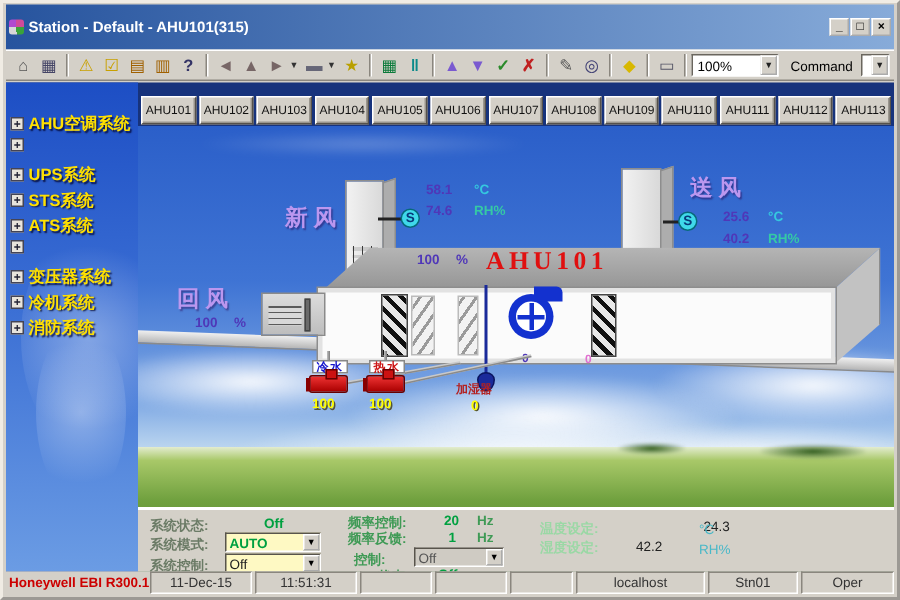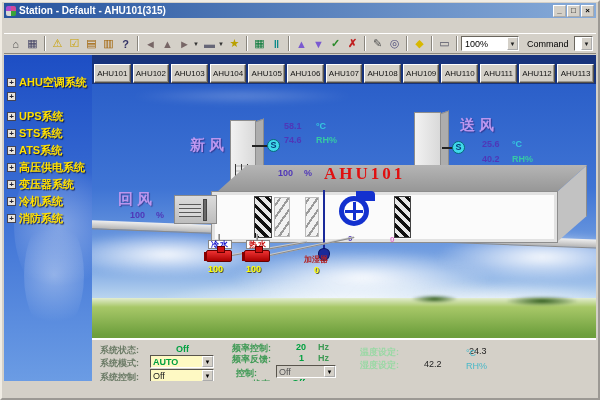--- a/index.html
+++ b/index.html
@@ -1,19 +1,19 @@
 <!DOCTYPE html>
 <html><head>
 <meta charset="utf-8">
 <style>
   html,body{margin:0;padding:0;background:#777;}
   *{box-sizing:border-box;font-family:"Liberation Sans",sans-serif;}
   .window{position:relative;width:600px;height:400px;background:#d4d0c8;border:2px outset #f0ece4;overflow:hidden;}
   
-  .titlebar{position:absolute;left:2px;top:1px;right:2px;height:15px;background:linear-gradient(90deg,#27549e,#87abd9);display:flex;align-items:center;padding:0 2px;color:#fff;font-size:10px;font-weight:bold;}
+  .titlebar{position:absolute;left:2px;top:1px;right:2px;height:15px;background:linear-gradient(90deg,#27549e,#87abd9);display:flex;align-items:center;padding:15px 2px;color:#fff;font-size:10px;font-weight:bold;}
   .app-icon{width:10px;height:10px;margin-right:3px;background:conic-gradient(#d04a9a 0 25%,#3aa33a 25% 50%,#d7d7d7 50% 75%,#b04ad0 75%);border-radius:2px;flex:0 0 auto;}
   .win-btn{width:13px;height:12px;margin-left:1px;background:#d4d0c8;border:1px outset #fff;color:#000;font-size:8px;line-height:10px;text-align:center;font-weight:bold;}
   
   .menubar{position:absolute;left:2px;top:17px;right:2px;height:13px;display:flex;align-items:center;font-size:10px;color:#000;}
   .menu-item{padding:0 7px;}
   
   .toolbar{position:absolute;left:2px;top:31px;right:2px;height:21px;border-top:1px solid #fff;border-bottom:1px solid #8a867e;display:flex;align-items:center;padding:0 3px;font-size:11px;}
   .tbtn{width:17px;height:17px;display:flex;align-items:center;justify-content:center;flex:0 0 auto;}
   .tsep{width:0;height:15px;border-left:1px solid #8a867e;border-right:1px solid #fff;margin:0 3px;flex:0 0 auto;}
   .tcaret{width:8px;font-size:6px;color:#333;flex:0 0 auto;}
@@ -166,21 +166,20 @@
       <div class="side-item" style="top:71px;">
           <span class="expand-box">+</span>
           <span>STS系统</span>
         </div>
       <div class="side-item" style="top:88px;">
           <span class="expand-box">+</span>
           <span>ATS系统</span>
         </div>
       <div class="side-item" style="top:105px;">
           <span class="expand-box">+</span>
-          <span>高压供电系统</span>
         </div>
       <div class="side-item" style="top:122px;">
           <span class="expand-box">+</span>
           <span>变压器系统</span>
         </div>
       <div class="side-item" style="top:139px;">
           <span class="expand-box">+</span>
           <span>冷机系统</span>
         </div>
       <div class="side-item" style="top:156px;">
@@ -318,14 +317,25 @@
         <span class="gl plbl-r" style="left:268px;top:6px;">温度设定:</span>
         <span class="gl pval-k" style="left:332px;top:6px;margin-left:45px;">24.3</span>
         <span class="gl punit-c" style="left:374px;top:8px;">°C</span>
         <span class="gl plbl-r" style="left:268px;top:19px;">湿度设定:</span>
         <span class="gl pval-k" style="left:332px;top:19px;">42.2</span>
         <span class="gl punit-c" style="left:374px;top:21px;">RH%</span>
       </div>
     </div>
   </div>
 
+  <div class="statusbar">
+    <span class="sb-brand">Honeywell EBI R300.1</span>
+    <span class="sb-cell" style="width:68px;">11-Dec-15</span>
+    <span class="sb-cell" style="width:68px;">11:51:31</span>
+    <span class="sb-cell" style="width:48px;"></span>
+    <span class="sb-cell" style="width:48px;"></span>
+    <span class="sb-cell" style="width:42px;"></span>
+    <span class="sb-cell" style="width:86px;">localhost</span>
+    <span class="sb-cell" style="width:60px;">Stn01</span>
+    <span class="sb-cell" style="flex:1;">Oper</span>
+  </div>
 
 </div>
 
 </body></html>

